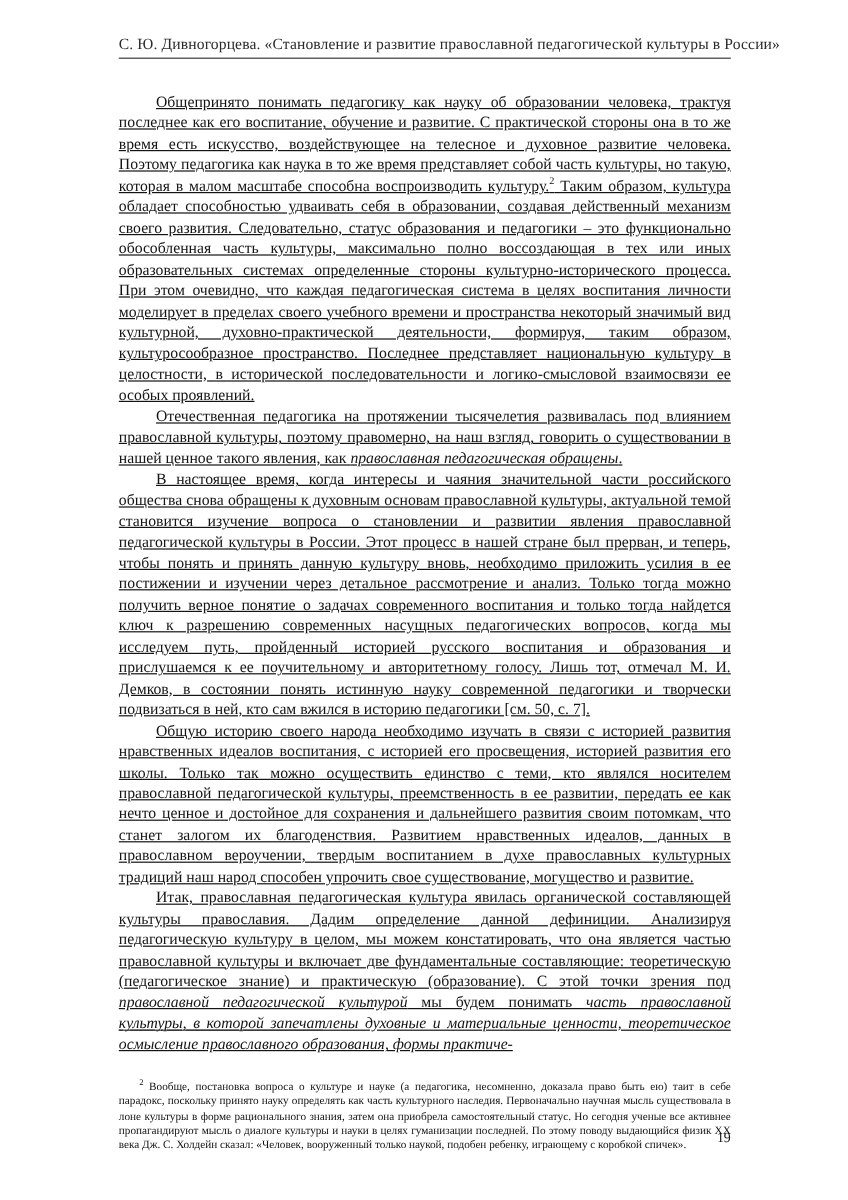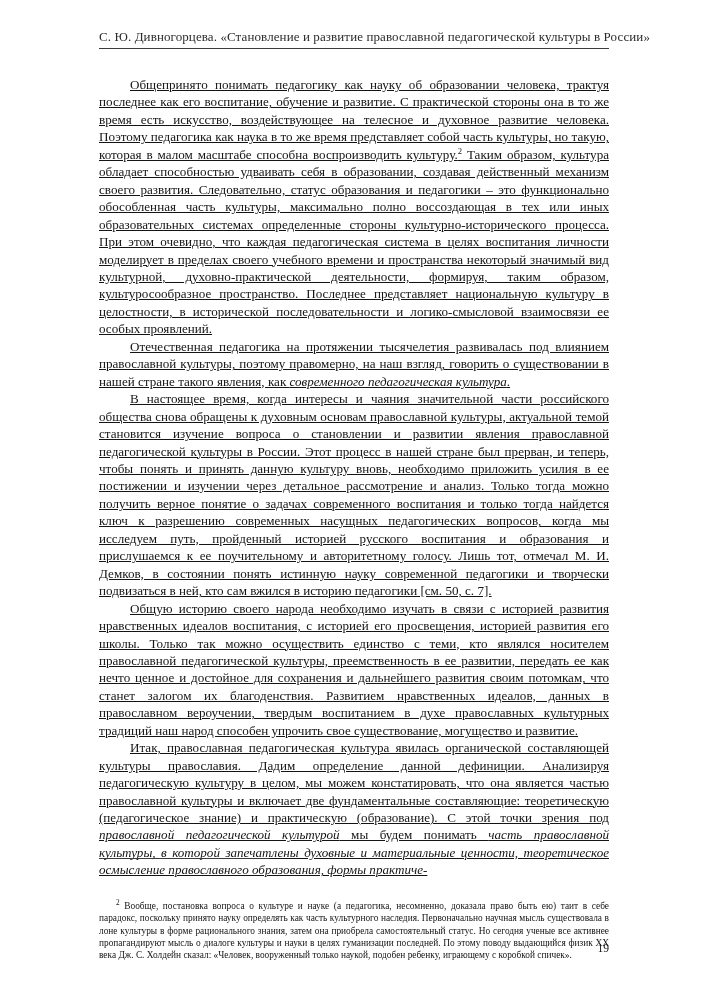--- a/index.html
+++ b/index.html
@@ -116,21 +116,21 @@
 
 <div class="page">
 
   <div class="running-head">
     <span class="rh-text">С. Ю. Дивногорцева.  «Становление и развитие православной педагогической культуры в России»</span>
   </div>
   <div class="rule"></div>
 
   <div class="body-col">
     <p class="para" id="p1"><span>Общепринято понимать педагогику как науку об образовании человека, трактуя последнее как его воспитание, обучение и развитие. С практической стороны она в то же время есть искусство, воздействующее на телесное и духовное развитие человека. Поэтому педагогика как наука в то же время представляет собой часть культуры, но такую, которая в малом масштабе способна воспроизводить культуру.</span><sup class="fnref">2</sup><span> Таким образом, культура обладает способностью удваивать себя в образовании, создавая действенный механизм своего развития. Следовательно, статус образования и педагогики – это функционально обособленная часть культуры, максимально полно воссоздающая в тех или иных образовательных системах определенные стороны культурно-исторического процесса. При этом очевидно, что каждая педагогическая система в целях воспитания личности моделирует в пределах своего учебного времени и пространства некоторый значимый вид культурной, духовно-практической деятельности, формируя, таким образом, культуросообразное пространство. Последнее представляет национальную культуру в целостности, в исторической последовательности и логико-смысловой взаимосвязи ее особых проявлений.</span></p>
-    <p class="para" id="p2"><span>Отечественная педагогика на протяжении тысячелетия развивалась под влиянием православной культуры, поэтому правомерно, на наш взгляд, говорить о существовании в нашей стране такого явления, как </span><i>современного педагогическая культура</i><span>.</span></p>
+    <p class="para" id="p2"><span>Отечественная педагогика на протяжении тысячелетия развивалась под влиянием православной культуры, поэтому правомерно, на наш взгляд, говорить о существовании в нашей ценное такого явления, как </span><i>православная педагогическая обращены</i><span>.</span></p>
     <p class="para" id="p3"><span>В настоящее время, когда интересы и чаяния значительной части российского общества снова обращены к духовным основам православной культуры, актуальной темой становится изучение вопроса о становлении и развитии явления православной педагогической культуры в России. Этот процесс в нашей стране был прерван, и теперь, чтобы понять и принять данную культуру вновь, необходимо приложить усилия в ее постижении и изучении через детальное рассмотрение и анализ. Только тогда можно получить верное понятие о задачах современного воспитания и только тогда найдется ключ к разрешению современных насущных педагогических вопросов, когда мы исследуем путь, пройденный историей русского воспитания и образования и прислушаемся к ее поучительному и авторитетному голосу. Лишь тот, отмечал М. И. Демков, в состоянии понять истинную науку современной педагогики и творчески подвизаться в ней, кто сам вжился в историю педагогики [см. 50, с. 7].</span></p>
     <p class="para" id="p4"><span>Общую историю своего народа необходимо изучать в связи с историей развития нравственных идеалов воспитания, с историей его просвещения, историей развития его школы. Только так можно осуществить единство с теми, кто являлся носителем православной педагогической культуры, преемственность в ее развитии, передать ее как нечто ценное и достойное для сохранения и дальнейшего развития своим потомкам, что станет залогом их благоденствия. Развитием нравственных идеалов, данных в православном вероучении, твердым воспитанием в духе православных культурных традиций наш народ способен упрочить свое существование, могущество и развитие.</span></p>
     <p class="para" id="p5"><span>Итак, православная педагогическая культура явилась органической составляющей культуры православия. Дадим определение данной дефиниции. Анализируя педагогическую культуру в целом, мы можем констатировать, что она является частью православной культуры и включает две фундаментальные составляющие: теоретическую (педагогическое знание) и практическую (образование). С этой точки зрения под </span><i>православной педагогической культурой</i><span> мы будем понимать </span><i>часть православной культуры, в которой запечатлены духовные и материальные ценности, теоретическое осмысление православного образования, формы практиче-</i></p>
   </div>
 
   <div class="footnote-rule"></div>
   <div class="footnote">
     <p id="fn1"><sup>2</sup><span> Вообще, постановка вопроса о культуре и науке (а педагогика, несомненно, доказала право быть ею) таит в себе парадокс, поскольку принято науку определять как часть культурного наследия. Первоначально научная мысль существовала в лоне культуры в форме рационального знания, затем она приобрела самостоятельный статус. Но сегодня ученые все активнее пропагандируют мысль о диалоге культуры и науки в целях гуманизации последней. По этому поводу выдающийся физик XX века Дж. С. Холдейн сказал: «Человек, вооруженный только наукой, подобен ребенку, играющему с коробкой спичек».</span></p>
   </div>
 

